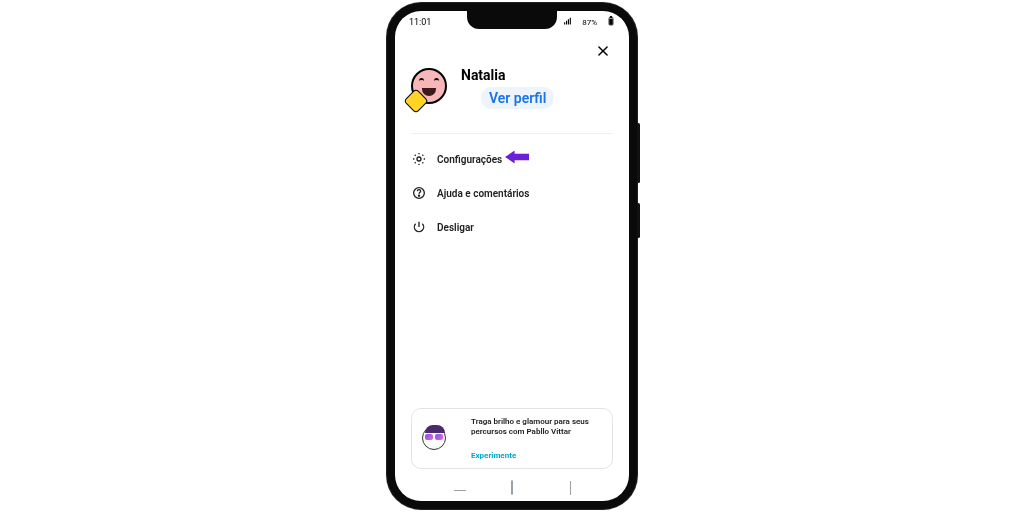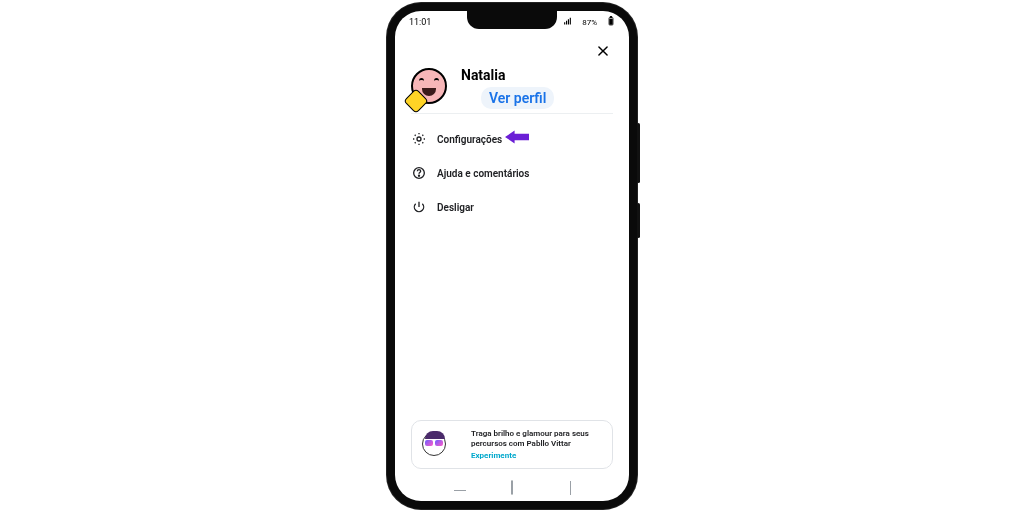--- a/index.html
+++ b/index.html
@@ -97,21 +97,21 @@
     align-items: center;
     justify-content: center;
     cursor: pointer;
     font-size: 16px;
     color: #000;
   }
   .profile-row {
     display: flex;
     align-items: center;
     gap: 10px;
-    padding-bottom: 4px;
+    padding-bottom: 24px;
     border-bottom: 1px solid #eceff1;
   }
   .avatar {
     width: 40px;
     height: 40px;
     position: relative;
   }
   .avatar-face {
     width: 36px;
     height: 36px;
@@ -279,21 +279,21 @@
   .promo-line {
     font-size: 8px;
     font-weight: 600;
     color: #202124;
     line-height: 1.25;
   }
   .promo-cta {
     font-size: 8px;
     font-weight: 700;
     color: #00a8cc;
-    margin-top: 2px;
+    margin-top: 14px;
     cursor: pointer;
   }
   .nav-bar {
     height: 24px;
     display: flex;
     align-items: center;
     justify-content: space-around;
     padding: 0 30px 4px 30px;
   }
   .nav-bar span {

